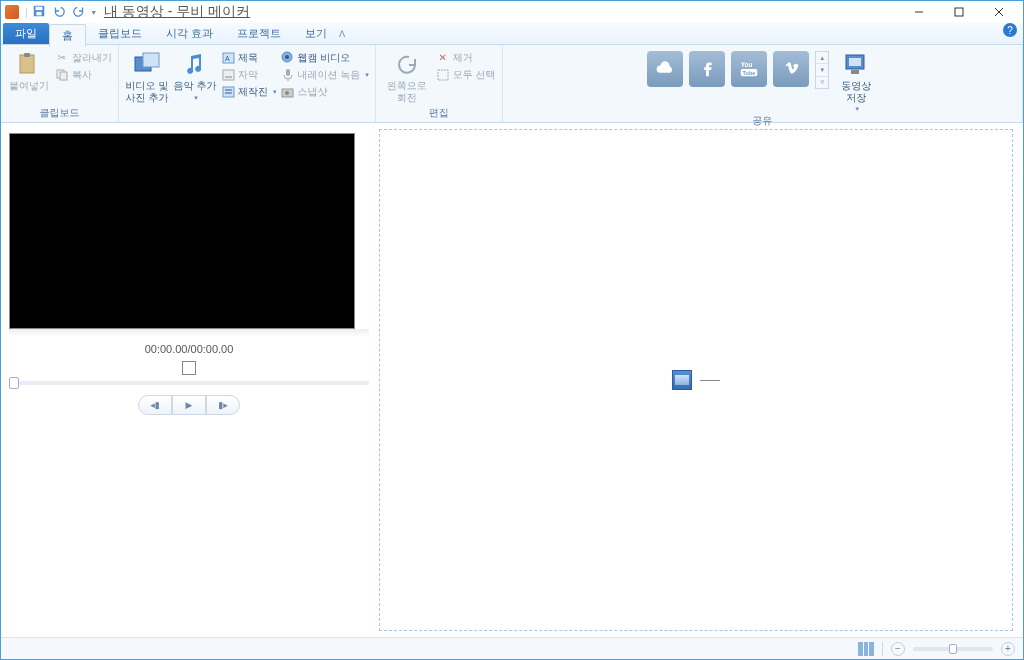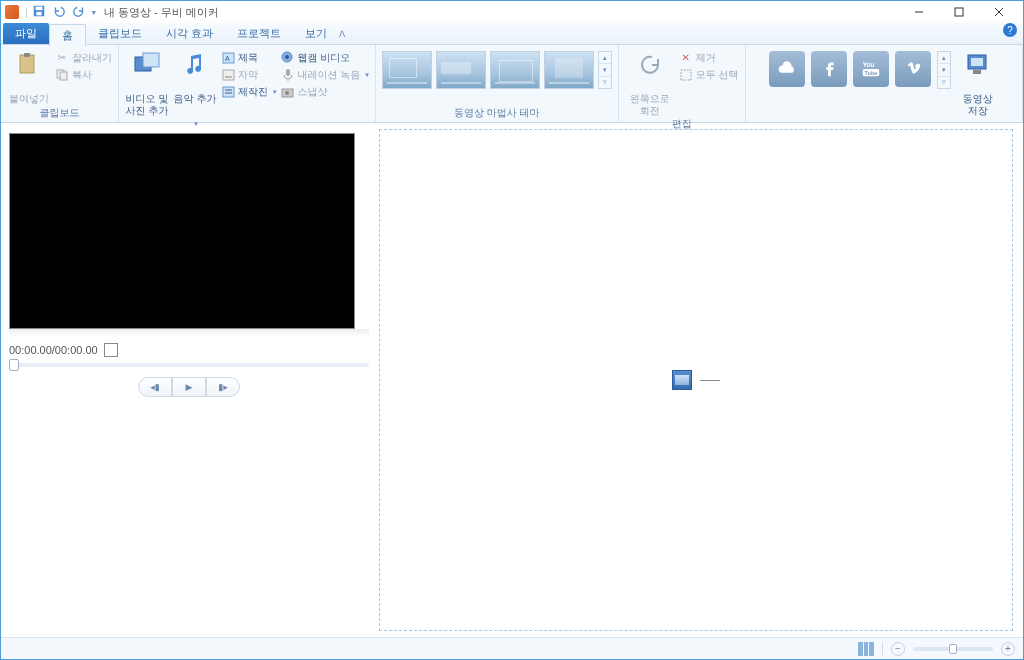--- a/index.html
+++ b/index.html
@@ -4,39 +4,39 @@
 <style>
 * { margin: 0; padding: 0; box-sizing: border-box; font-family: "Malgun Gothic", "Segoe UI", sans-serif; }
 body { width: 1024px; height: 660px; background: #fff; border: 1px solid #4a9edb; overflow: hidden; font-size: 11px; color: #444; }
 
 
 .titlebar { height: 22px; display: flex; align-items: center; background: #fff; padding: 0 4px; }
 .titlebar .app-icon { width: 14px; height: 14px; background: linear-gradient(135deg,#e67a3c,#d45a1c); border-radius: 2px; margin-right: 2px; }
 .titlebar .sep { color: #ccc; margin: 0 4px; }
 .qat svg { width: 14px; height: 14px; }
 .qat { display:flex; align-items:center; gap:6px; }
-.titlebar .title { margin-left: 8px; color: #555; font-size: 11px; }
+.titlebar .title { margin-left: 8px; color: #555; font-size: 14px; text-decoration: underline; }
 .win-controls { margin-left: auto; display:flex; }
 .win-btn { width: 40px; height: 20px; display:flex; align-items:center; justify-content:center; }
 .win-btn svg { width: 10px; height: 10px; stroke:#333; stroke-width:1; fill:none; }
 
 
 .tabs { height: 22px; display:flex; align-items:flex-start; background: linear-gradient(#f7fbff,#e9f2fb); border-bottom:1px solid #c8d8e8; padding-left:2px; position:relative; }
 .tab { padding: 3px 12px; font-size: 11px; color:#3a6ea5; cursor:default; }
 .tab.file { background: linear-gradient(#3d8bd8,#2a6fc0); color:#fff; border-radius:2px 2px 0 0; }
 .tab.active { background:#f3f8fd; border:1px solid #c8d8e8; border-bottom:1px solid #f3f8fd; color:#3a6ea5; border-radius:2px 2px 0 0; position:relative; top:1px;}
 .help-icon { margin-left:auto; margin-right:6px; width:14px; height:14px; border-radius:50%; background:#2a7ad1; color:#fff; font-size:10px; display:flex; align-items:center; justify-content:center; }
 .chev { margin-right:4px; color:#6a8abf; font-size:9px; align-self:center;}
 
 
 .ribbon { height: 78px; background: #f3f8fd; border-bottom:1px solid #c8d8e8; display:flex; }
 .group { border-right:1px solid #d8e4f0; padding: 3px 6px 0 6px; display:flex; flex-direction:column; }
 .group-body { flex:1; display:flex; align-items:flex-start; gap:4px; }
 .group-label { text-align:center; font-size:10px; color:#5a7aa5; padding:1px 0 2px; }
-.vbtn { display:flex; flex-direction:column; align-items:center; justify-content:flex-start; width:44px; padding-top:2px; gap:15px; font-size:10px; color:#3a5a85; text-align:center; line-height:1.15; }
+.vbtn { display:flex; flex-direction:column; align-items:center; justify-content:flex-start; width:44px; padding-top:2px; gap:2px; font-size:10px; color:#3a5a85; text-align:center; line-height:1.15; }
 .vbtn.dis { color:#9aa8b8; }
 .vbtn .ic { width:28px; height:28px; display:flex; align-items:center; justify-content:center; }
 .smallrow { display:flex; align-items:center; gap:3px; font-size:10px; color:#3a5a85; height:17px; white-space:nowrap;}
 .smallrow.dis { color:#9aa8b8; }
 .smallrow .ic { width:14px; height:14px; display:flex; align-items:center; justify-content:center;}
 .dd { font-size:7px; color:#6a8abf; margin-left:2px;}
 .stackcol { display:flex; flex-direction:column; gap:0px; padding-top:1px;}
 
 
 .theme { width:50px; height:38px; background: linear-gradient(#cde1f2,#a7c5df 60%, #7fa8c8); border:1px solid #c0d0e0; position:relative; margin-top:3px;}
@@ -51,21 +51,21 @@
 
 
 .share-btn { width:36px; height:36px; background: linear-gradient(#a3bdd6,#7a9bbd); border-radius:4px; display:flex; align-items:center; justify-content:center; color:#fff; margin-top:3px;}
 .share-btn svg{width:22px;height:22px;fill:#fff;}
 
 
 .body { display:flex; height: calc(100% - 22px - 22px - 78px - 22px); background:#fff;}
 .preview-pane { width:376px; padding:10px 8px; }
 .preview { width:346px; height:196px; background:#000; border:1px solid #888;}
 .shadow-bar { height:8px; background:linear-gradient(#eee,#fff);}
-.time-row { display:flex; align-items:center; gap:6px; margin-top:6px; font-size:11px; color:#555;}
+.time-row { display:flex; justify-content:flex-end; align-items:center; gap:6px; margin-top:6px; font-size:11px; color:#555;flex-direction:column;}
 .full-ic { width:14px;height:14px;border:1px solid #888;}
 .seek { margin-top:6px; height:4px; background:#e8eef5; border-radius:2px; position:relative;}
 .seek .thumb{position:absolute;left:0;top:-4px;width:10px;height:12px;background:#fff;border:1px solid #aac;border-radius:2px;}
 .playbar { display:flex; justify-content:center; gap:0; margin-top:10px;}
 .pbtn { width:34px; height:20px; border:1px solid #cdd9e6; background:linear-gradient(#fff,#eef3f9); display:flex;align-items:center;justify-content:center; color:#6a87a8; font-size:9px;}
 .pbtn:first-child{border-radius:10px 0 0 10px;}
 .pbtn:last-child{border-radius:0 10px 10px 0;}
 
 .storyboard { flex:1; margin:6px 10px 6px 2px; border:1px dashed #a7c5e8; position:relative; background:#fff;}
 .drop-icon { position:absolute; left:50%; top:50%; transform:translate(-50%,-50%); display:flex; align-items:center; gap:8px;}
@@ -246,34 +246,20 @@
                 <rect x="1" y="3" width="11" height="8" fill="#ccc" stroke="#999"></rect>
                 <circle cx="6" cy="7" r="2" fill="#888"></circle>
               </svg>
             </span>
             <span>스냅샷</span>
           </div>
       </div>
     </div>
   </div>
 
-  <div class="group">
-    <div class="group-body">
-      <div class="theme var1"></div>
-      <div class="theme var2"></div>
-      <div class="theme var3"></div>
-      <div class="theme var4"></div>
-      <div class="gallery-nav">
-        <div>▴</div>
-        <div>▾</div>
-        <div>▿</div>
-      </div>
-    </div>
-    <div class="group-label">동영상 마법사 테마</div>
-  </div>
 
   <div class="group">
     <div class="group-body">
       <div class="vbtn dis" style="width:50px">
         <div class="ic">
             <svg width="24" height="22">
               <path d="M14 4 A8 8 0 1 0 20 12" fill="none" stroke="#9ab" stroke-width="2"></path>
               <path d="M20 6 L20 12 L14 12" fill="none" stroke="#9ab" stroke-width="2"></path>
             </svg>
           </div>

